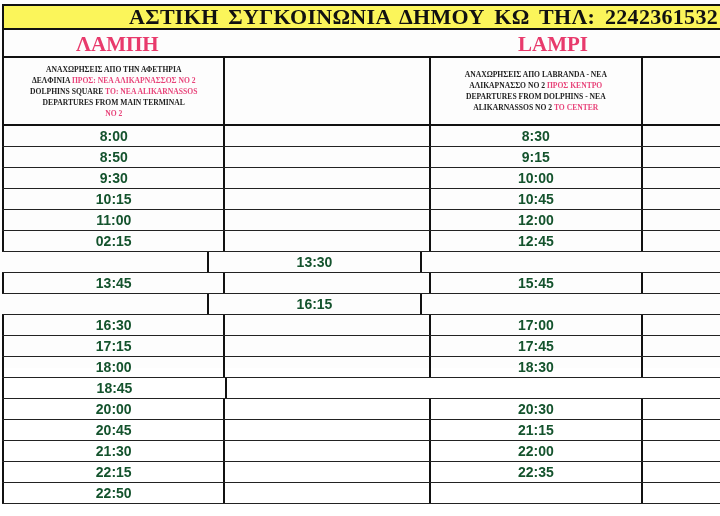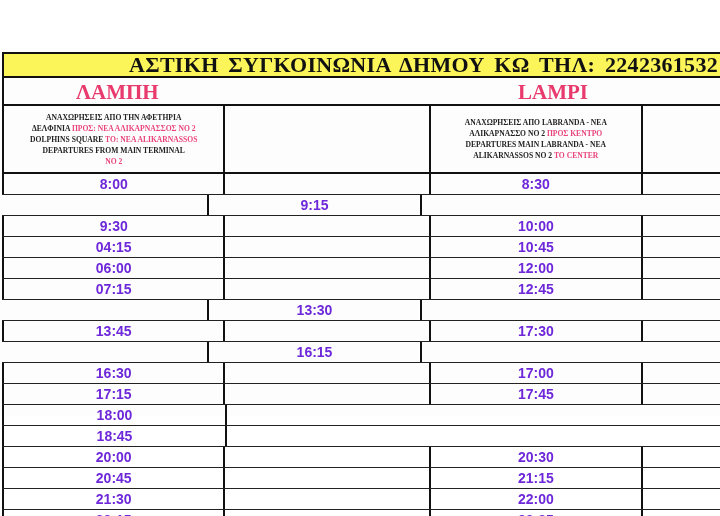--- a/index.html
+++ b/index.html
@@ -1,17 +1,17 @@
 <!DOCTYPE html>
 <html><head>
   <meta charset="utf-8">
   <style>
     html, body { margin: 0; padding: 0; background: #ffffff; }
     body { width: 720px; height: 516px; overflow: hidden; position: relative; font-family: "Liberation Serif", serif; }
-    .page { position: absolute; left: 0; top: 0; width: 720px; height: 368px; background: #fdfdfd; margin-top: 48px; }
+    .page { position: absolute; left: 0; top: 0; width: 720px; height: 368px; background: #fdfdfd; }
     .banner {
       position: absolute; left: 2px; top: 4px; width: 722px; height: 26px;
       background: #fbf55a; border: 2px solid #111; box-sizing: border-box;
       display: flex; align-items: center; justify-content: flex-end; padding-right: 4px;
     }
     .banner-text {
       font-family: "Liberation Serif", serif; font-weight: bold; font-size: 22px; color: #111;
       white-space: nowrap; letter-spacing: 0.3px; word-spacing: 4px; margin-left: 138px; margin-right: auto;
     }
     .title-row {
@@ -25,21 +25,21 @@
     .route-title.left { left: 72px; }
     .route-title.right { left: 514px; }
     .grid { position: absolute; left: 2px; top: 58px; width: 720px; }
     .row { display: flex; height: 21px; box-sizing: border-box; border-bottom: 1.5px solid #222; }
     .row.header { height: 68px; border-bottom: 2.5px solid #111; }
     .cell { box-sizing: border-box; height: 100%; display: flex; align-items: center; justify-content: center; }
     .c1 { width: 225px; border-left: 2.5px solid #111; border-right: 2.5px solid #111; }
     .c2 { width: 205px; }
     .c3 { width: 215px; border-left: 2.5px solid #111; border-right: 2.5px solid #111; }
     .c4 { width: 80px; }
-    .time { font-family: "Liberation Sans", sans-serif; font-weight: bold; font-size: 14px; color: #6d28d9; }
+    .time { font-family: "Liberation Sans", sans-serif; font-weight: bold; font-size: 14px; color: #14532d; }
     .hdr-text {
       font-family: "Liberation Serif", serif; font-weight: bold; font-size: 7.6px; line-height: 11px;
       text-align: center; color: #222; padding: 0 4px;
     }
     .pink { color: #e8447a; }
   </style>
 </head>
 <body>
 
 <div class="page">
@@ -62,97 +62,100 @@
             <div><span>DOLPHINS SQUARE </span><span class="pink">TO: NEA ALIKARNASSOS</span></div>
             <div><span>DEPARTURES FROM MAIN TERMINAL</span><span class="pink"></span></div>
             <div><span></span><span class="pink">NO 2</span></div>
           </div>
       </div>
       <div class="cell c2"></div>
       <div class="cell c3">
         <div class="hdr-text" id="hdr2">
             <div><span>ΑΝΑΧΩΡΗΣΕΙΣ ΑΠΟ LABRANDA - ΝΕΑ</span><span class="pink"></span></div>
             <div><span>ΑΛΙΚΑΡΝΑΣΣΟ ΝΟ 2 </span><span class="pink">ΠΡΟΣ ΚΕΝΤΡΟ</span></div>
-            <div><span>DEPARTURES MAIN LABRANDA - NEA</span><span class="pink"></span></div>
+            <div><span>DEPARTURES FROM DOLPHINS - NEA</span><span class="pink"></span></div>
             <div><span>ALIKARNASSOS NO 2 </span><span class="pink">TO CENTER</span></div>
           </div>
       </div>
       <div class="cell c4"></div>
     </div>
   <div class="row">
         <div class="cell c1">
           <span class="time">8:00</span>
         </div>
         <div class="cell c2"></div>
         <div class="cell c3">
           <span class="time">8:30</span>
         </div>
         <div class="cell c4"></div>
       </div>
       <div class="row">
+        <div class="cell c1">
+          <span class="time">8:50</span>
+        </div>
         <div class="cell c2"></div>
         <div class="cell c3">
           <span class="time">9:15</span>
         </div>
         <div class="cell c4"></div>
       </div>
       <div class="row">
         <div class="cell c1">
           <span class="time">9:30</span>
         </div>
         <div class="cell c2"></div>
         <div class="cell c3">
           <span class="time">10:00</span>
         </div>
         <div class="cell c4"></div>
       </div>
       <div class="row">
         <div class="cell c1">
-          <span class="time">04:15</span>
+          <span class="time">10:15</span>
         </div>
         <div class="cell c2"></div>
         <div class="cell c3">
           <span class="time">10:45</span>
         </div>
         <div class="cell c4"></div>
       </div>
       <div class="row">
         <div class="cell c1">
-          <span class="time">06:00</span>
+          <span class="time">11:00</span>
         </div>
         <div class="cell c2"></div>
         <div class="cell c3">
           <span class="time">12:00</span>
         </div>
         <div class="cell c4"></div>
       </div>
       <div class="row">
         <div class="cell c1">
-          <span class="time">07:15</span>
+          <span class="time">02:15</span>
         </div>
         <div class="cell c2"></div>
         <div class="cell c3">
           <span class="time">12:45</span>
         </div>
         <div class="cell c4"></div>
       </div>
       <div class="row">
         <div class="cell c2"></div>
         <div class="cell c3">
           <span class="time">13:30</span>
         </div>
         <div class="cell c4"></div>
       </div>
       <div class="row">
         <div class="cell c1">
           <span class="time">13:45</span>
         </div>
         <div class="cell c2"></div>
         <div class="cell c3">
-          <span class="time">17:30</span>
+          <span class="time">15:45</span>
         </div>
         <div class="cell c4"></div>
       </div>
       <div class="row">
         <div class="cell c2"></div>
         <div class="cell c3">
           <span class="time">16:15</span>
         </div>
         <div class="cell c4"></div>
       </div>
@@ -174,20 +177,23 @@
         <div class="cell c3">
           <span class="time">17:45</span>
         </div>
         <div class="cell c4"></div>
       </div>
       <div class="row">
         <div class="cell c1">
           <span class="time">18:00</span>
         </div>
         <div class="cell c2"></div>
+        <div class="cell c3">
+          <span class="time">18:30</span>
+        </div>
         <div class="cell c4"></div>
       </div>
       <div class="row">
         <div class="cell c1">
           <span class="time">18:45</span>
         </div>
         <div class="cell c2"></div>
         <div class="cell c4"></div>
       </div>
       <div class="row">

